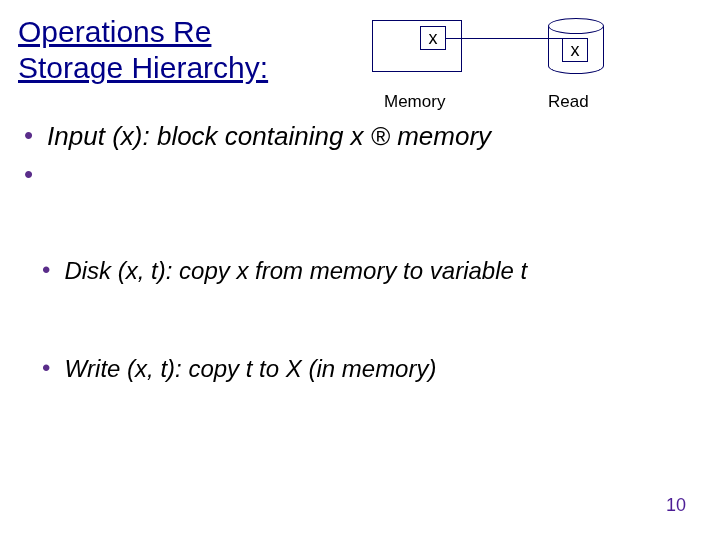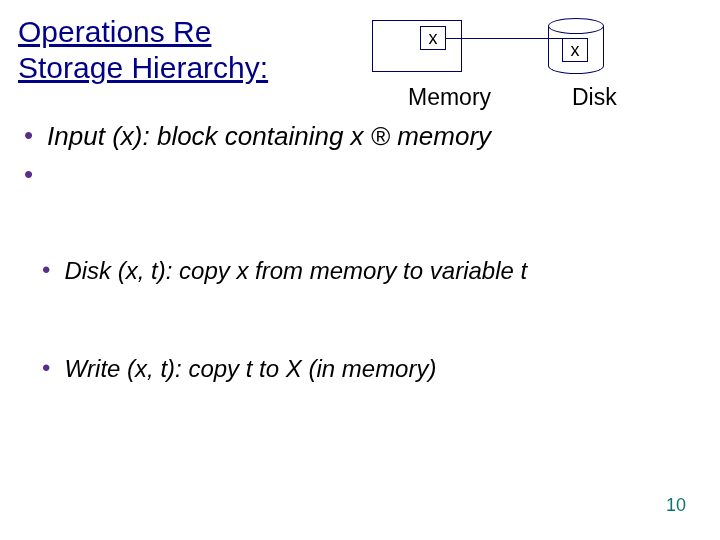--- a/index.html
+++ b/index.html
@@ -87,25 +87,24 @@
   .x-disk { left: 190px; top: 18px; width: 26px; height: 24px; }
   .arrow-line {
     position: absolute;
     left: 74px; top: 18px;
     width: 116px;
     height: 1px;
     background: #000066;
   }
   .mem-label, .disk-label {
     position: absolute;
-    top: 64px;
-    font-size: 23px;
+    top: 72px;
+    font-size: 17px;
     color: #000;
     font-family: Verdana, sans-serif;
-    margin-left: 24px;
   }
   .mem-label { left: 12px; }
   .disk-label { left: 176px; }
 
   .bullets-1, .bullets-2, .bullets-3 {
     position: absolute;
     left: 24px;
     font-size: 26px;
     color: #000;
   }
@@ -120,21 +119,21 @@
     line-height: 1.2;
   }
   .bullets-2 .dot, .bullets-3 .dot { font-size: 24px; }
   .btext { line-height: 1.25; font-style: italic; }
 
   .page-num {
     position: absolute;
     right: 34px;
     bottom: 24px;
     font-size: 18px;
-    color: #0f766e;
+    color: #4c1d95;
   }
 </style>
 </head>
 <body>
 
 <div class="slide">
 
   <div class="title">Operations Re
 Storage Hierarchy:</div>
 
@@ -142,21 +141,21 @@
     <div class="mem-box"></div>
     <div class="arrow-line"></div>
     <div class="disk">
       <div class="disk-body"></div>
       <div class="disk-bottom-arc"></div>
       <div class="disk-top"></div>
     </div>
     <div class="x-box x-mem">x</div>
     <div class="x-box x-disk">x</div>
     <div class="mem-label">Memory</div>
-    <div class="disk-label">Disk</div>
+    <div class="disk-label">Read</div>
   </div>
 
   <div class="bullets-1">
     <div class="bline">
       <span class="dot">•</span>
       <span class="btext">Input (x):   block containing x ® memory</span>
     </div>
     <div class="bline">
       <span class="dot">•</span>
     </div>

